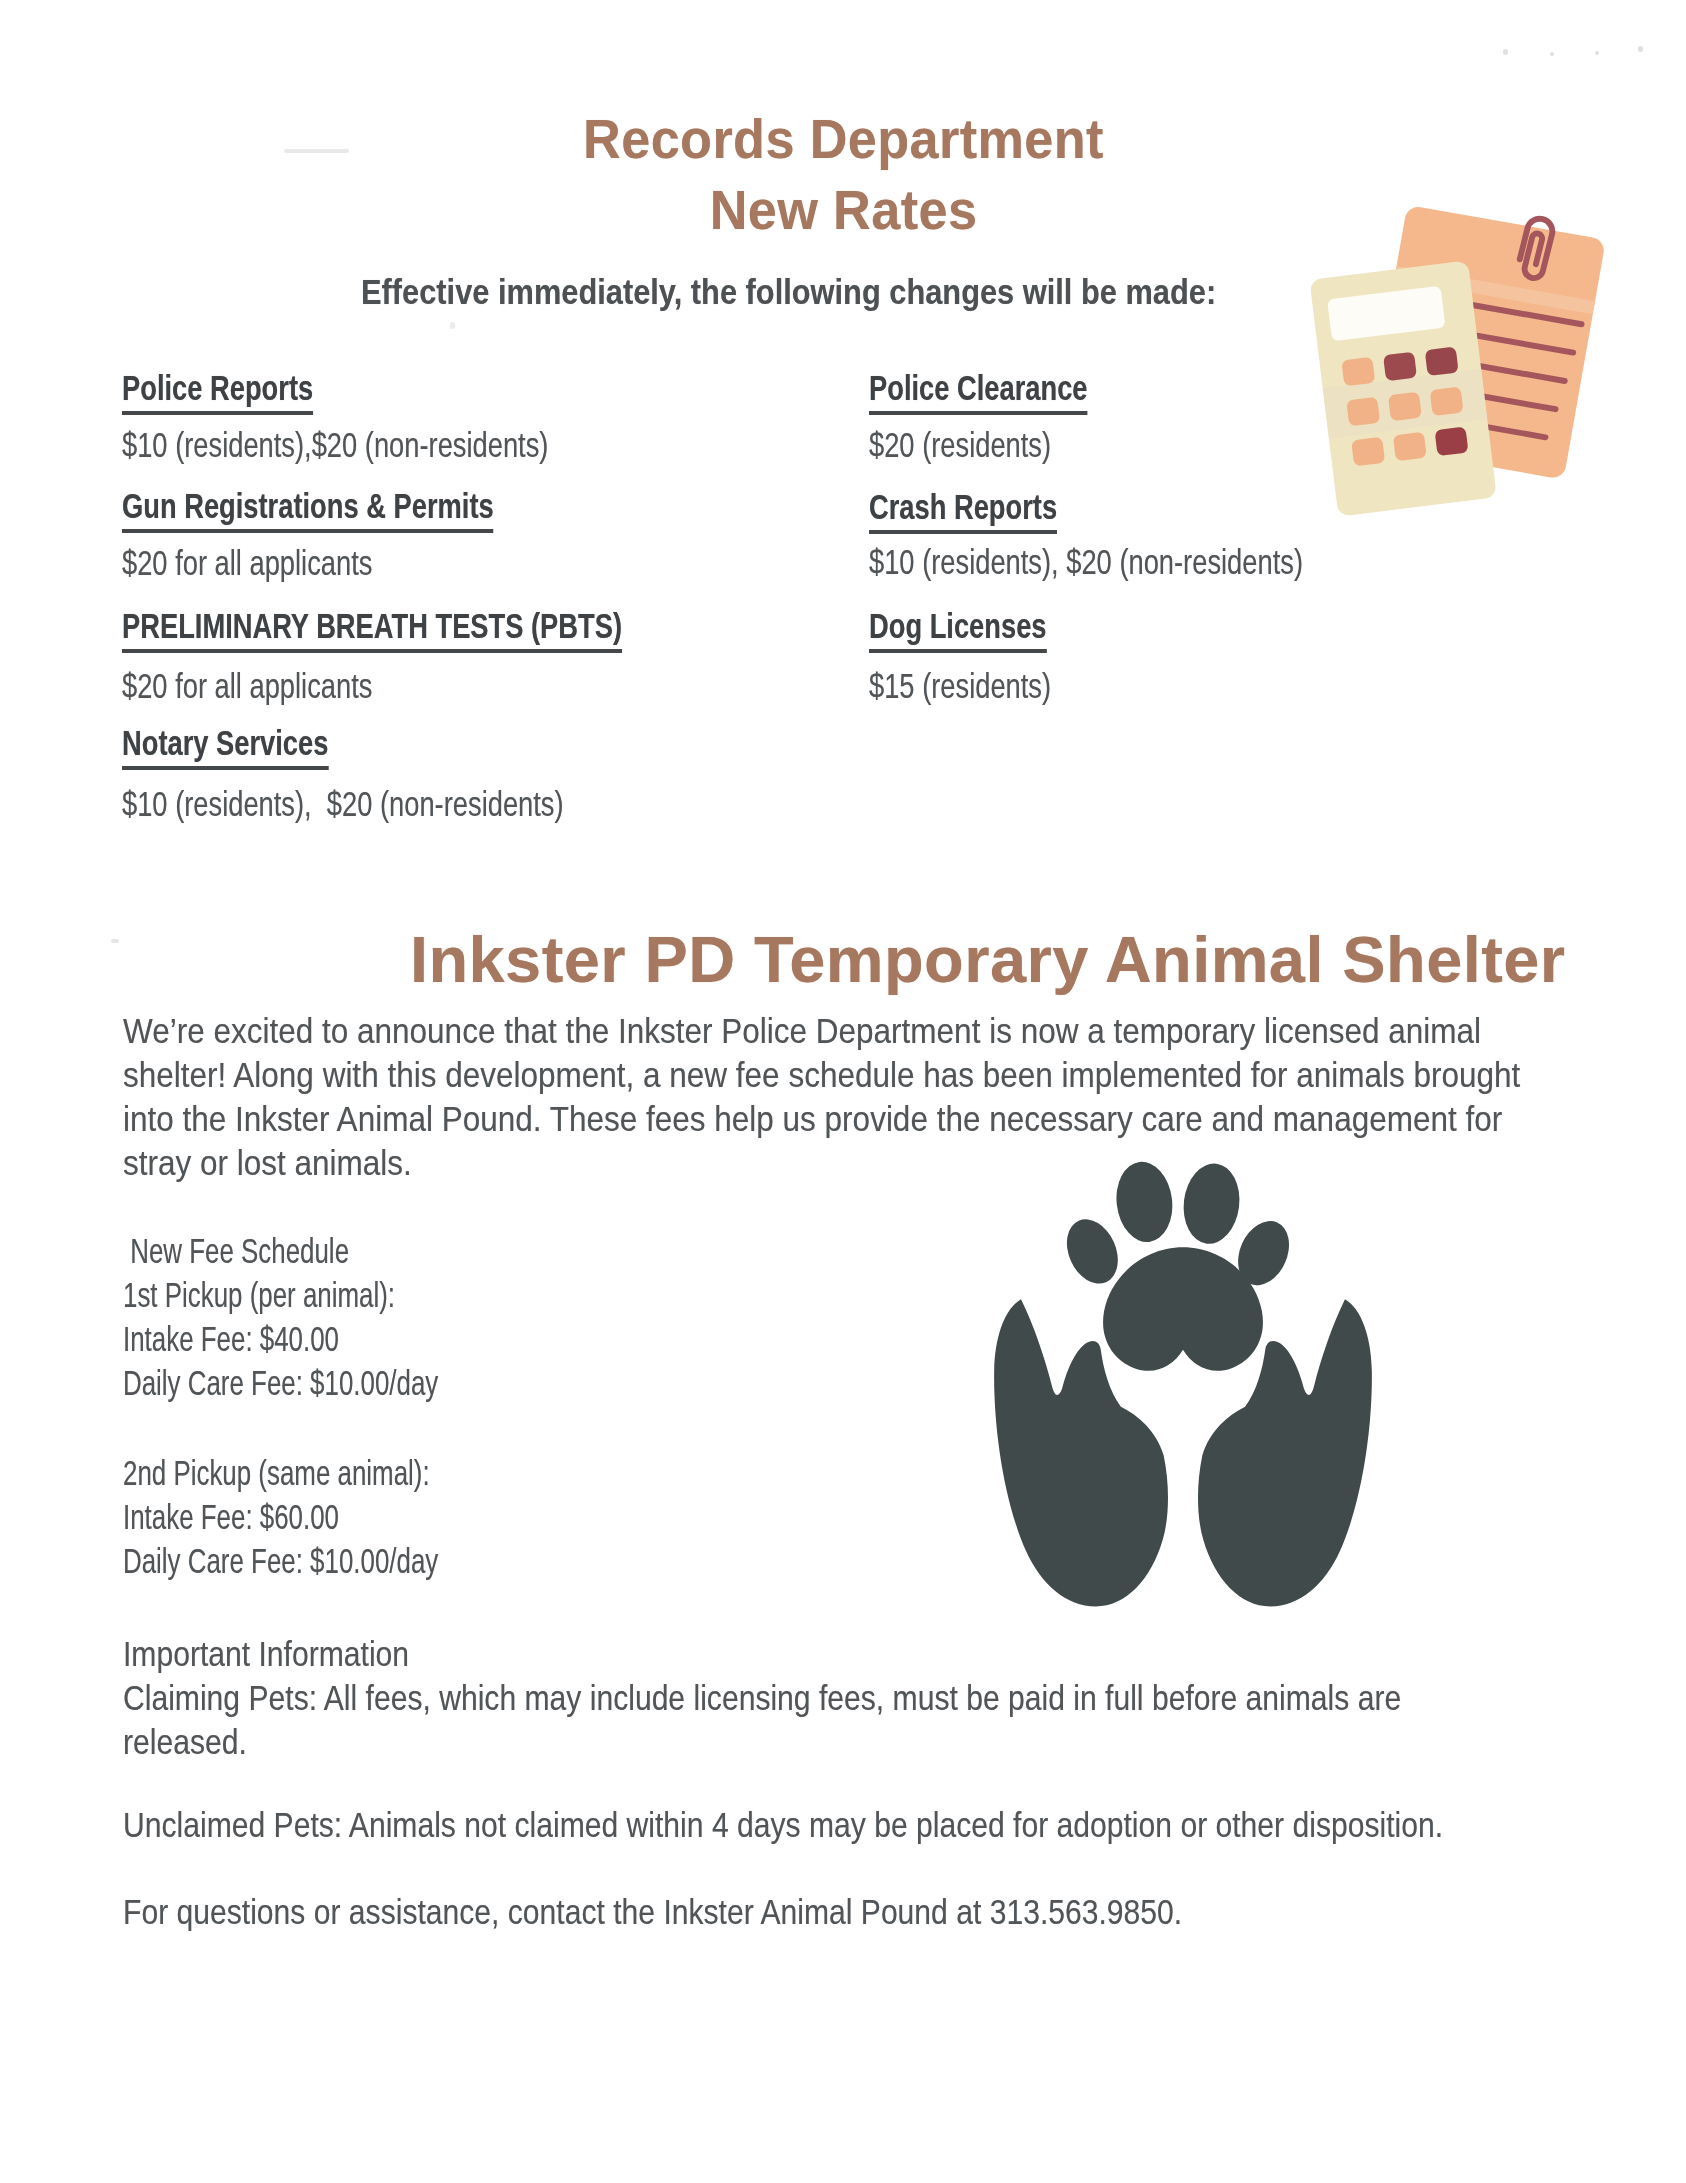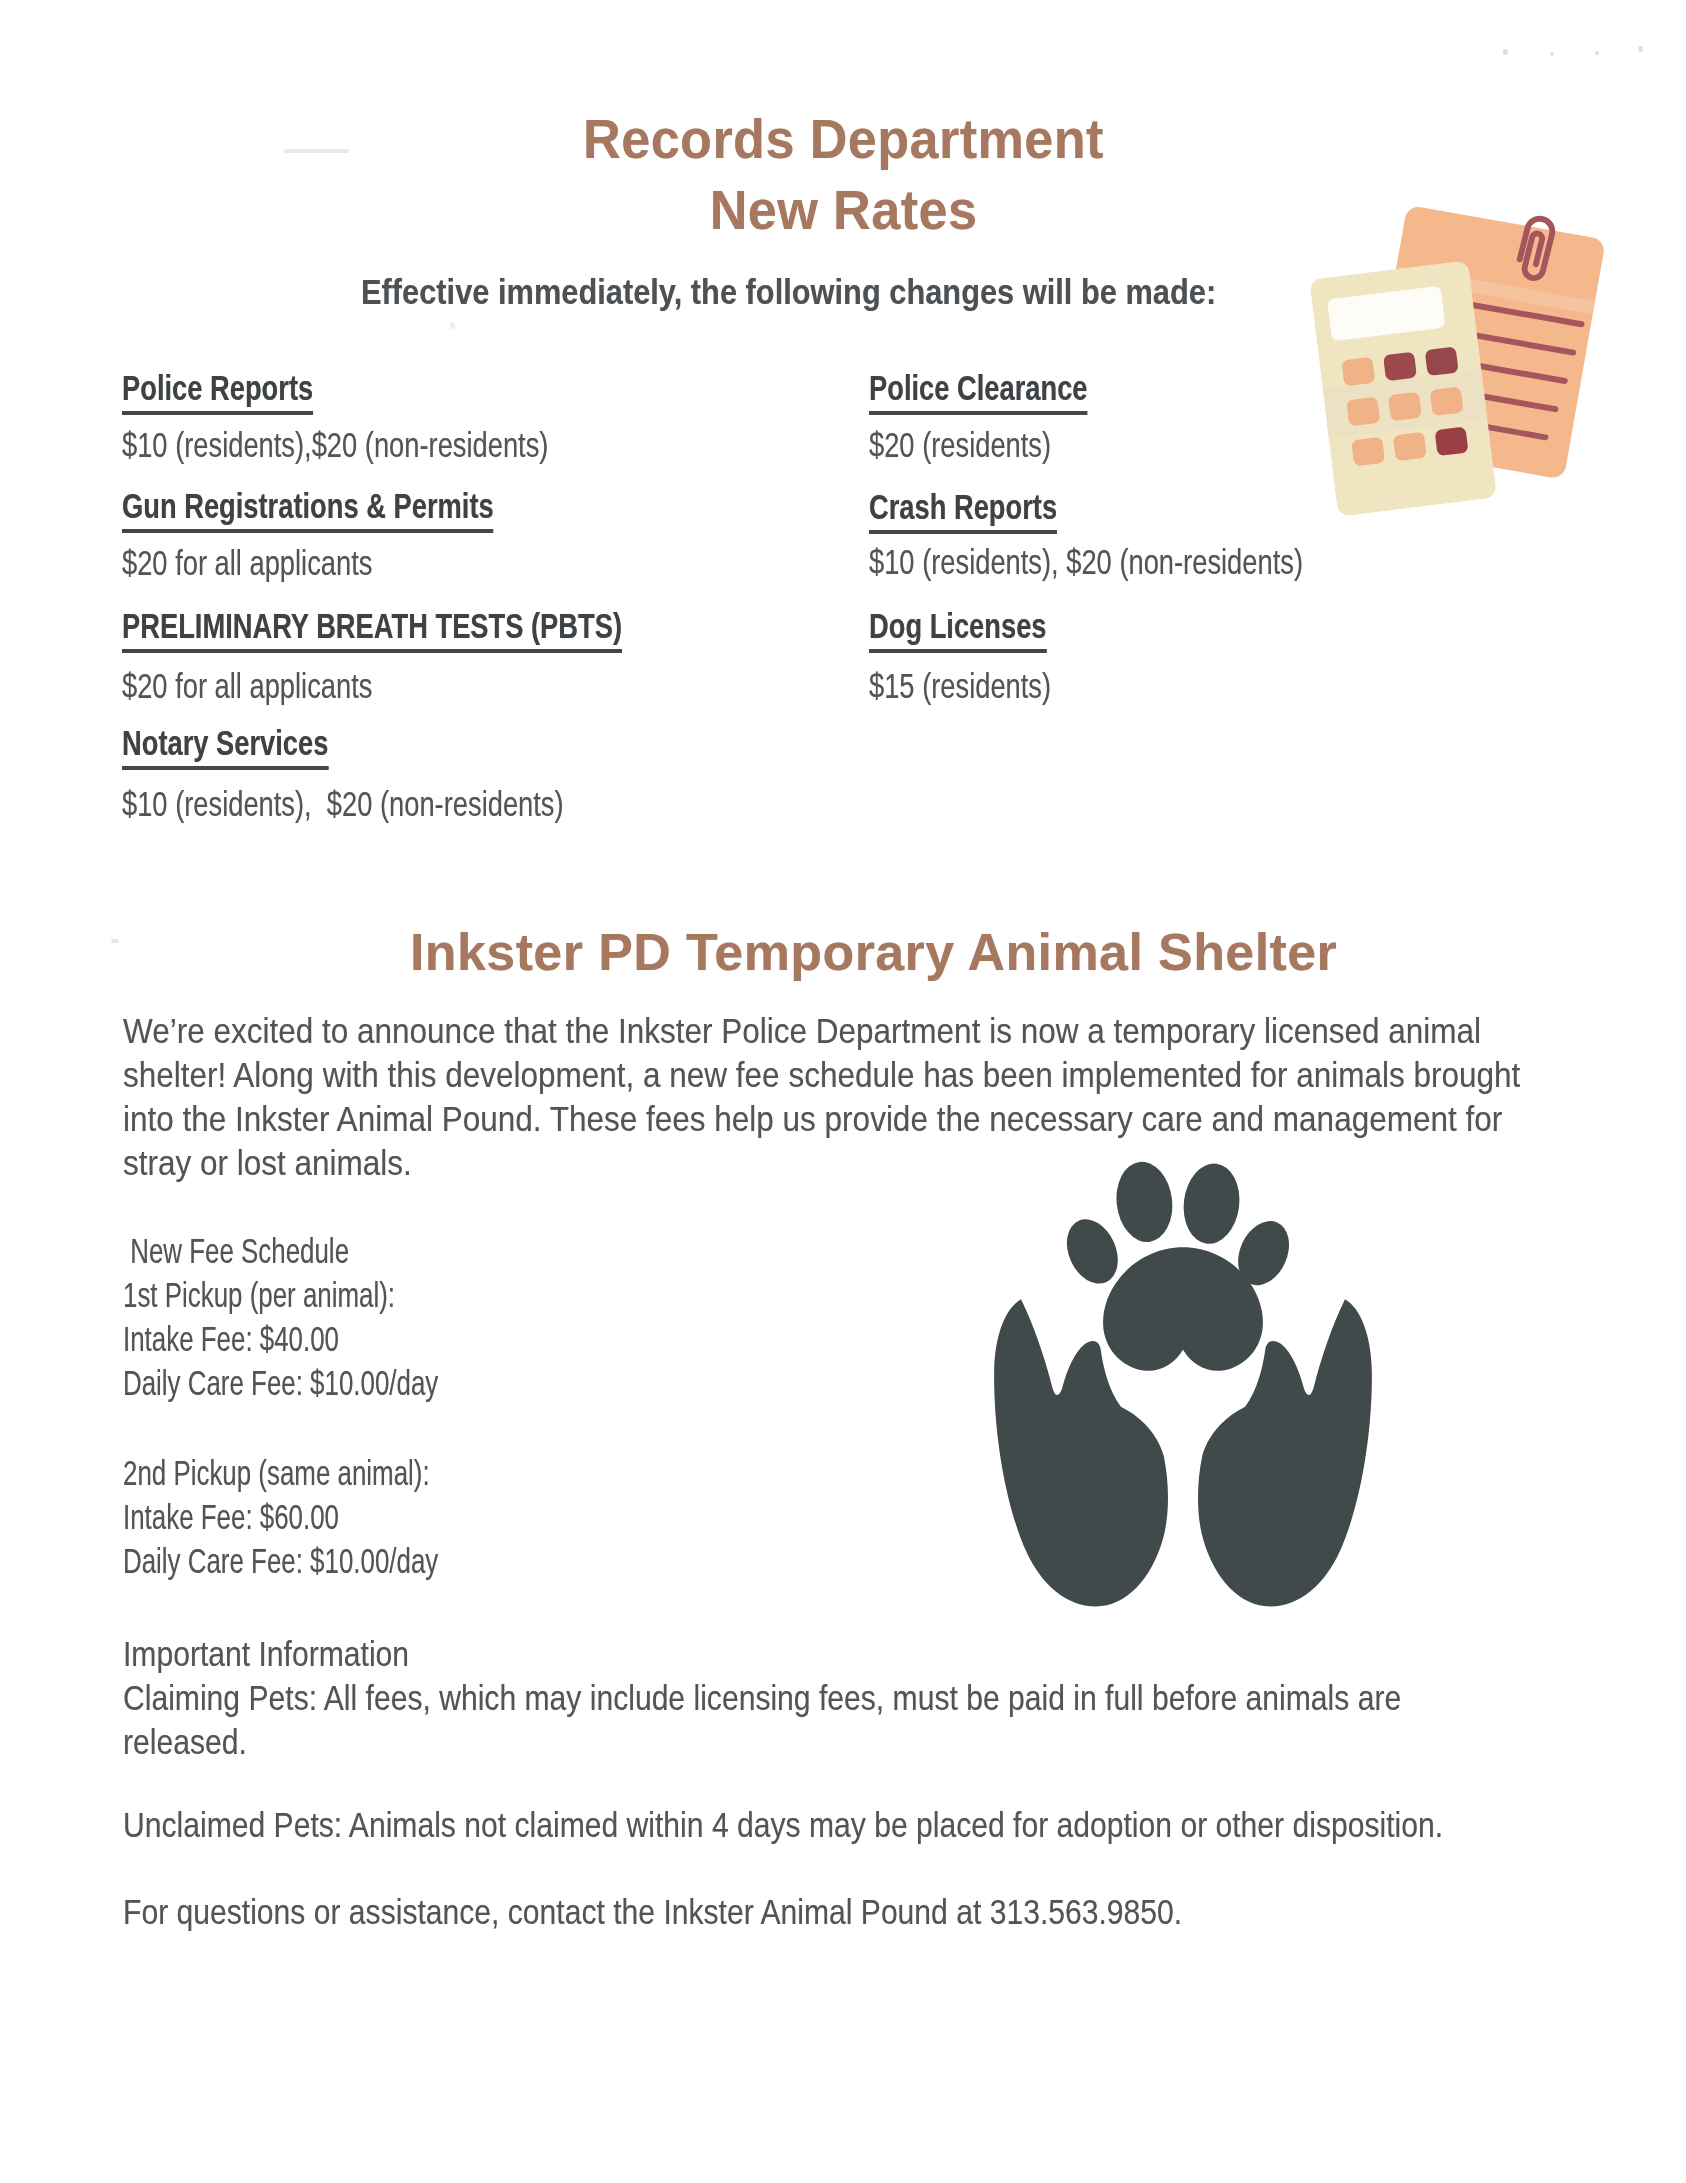--- a/index.html
+++ b/index.html
@@ -44,21 +44,21 @@
   .rh .u{
     display:inline-block;border-bottom:4.2px solid #44484b;padding-bottom:0.8px;
   }
   .rv{
     font-size:35px;color:var(--text-body);
     transform:scaleX(0.78);transform-origin:left top;
     white-space:pre;line-height:44px;
     text-shadow:0 0 0.8px rgba(81,85,88,0.4);
   }
   .shelter-heading{
-    font-size:52px;font-weight:bold;color:var(--heading-brown);
+    font-size:65px;font-weight:bold;color:var(--heading-brown);
     transform-origin:left top;white-space:pre;letter-spacing:0.4px;
     text-shadow:0 0 0.8px rgba(166,120,95,0.55);
   }
   .body-block{
     font-size:35px;color:var(--text-body);
     line-height:44px;white-space:pre;
     transform:scaleX(0.90);transform-origin:left top;
     text-shadow:0 0 0.8px rgba(81,85,88,0.4);
   }
   .fee-block{

